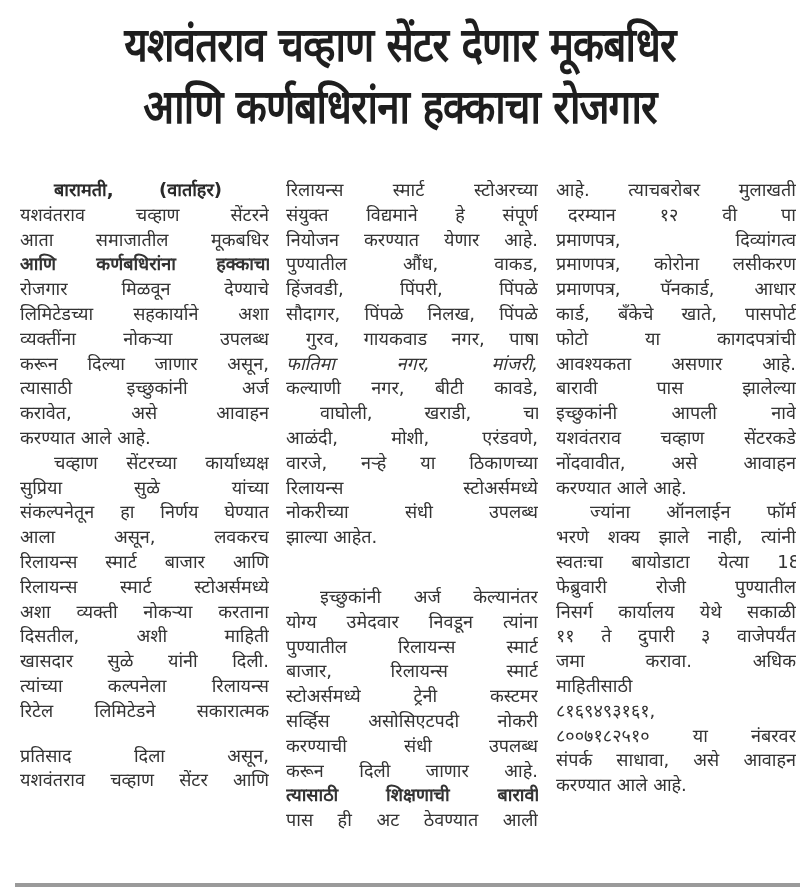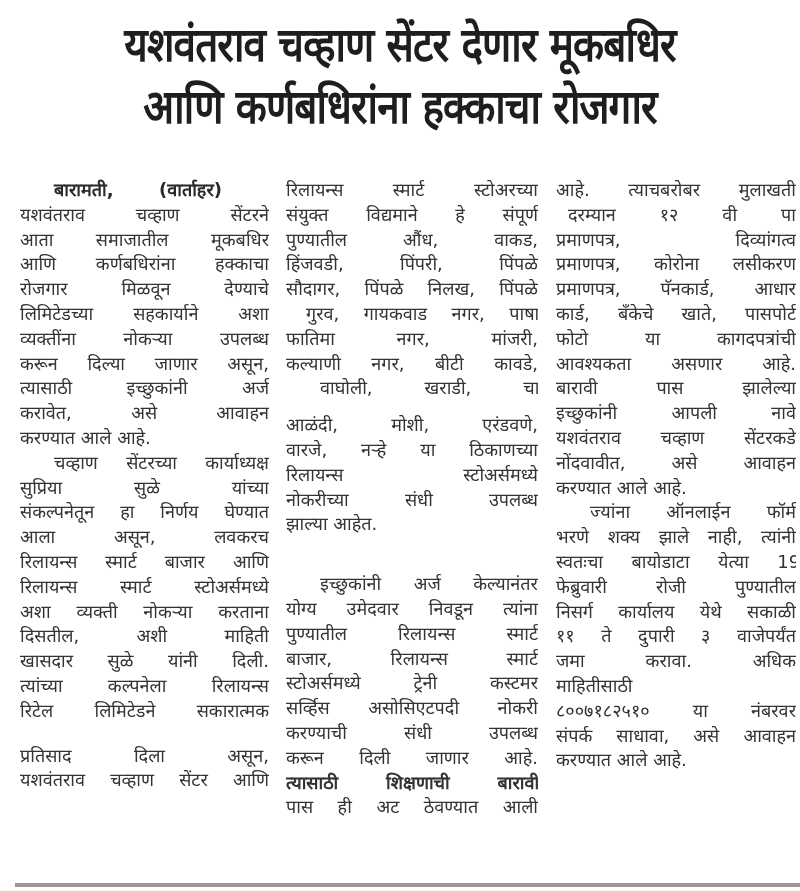--- a/index.html
+++ b/index.html
@@ -90,21 +90,21 @@
 </div>
 
 <div class="columns">
   <div class="col col-1">
     <span class="line indent" style="word-spacing: 39.2812px;">
       <span class="dateline">बारामती, (वार्ताहर) :</span>
     </span>
     <div>
         <span class="line" style="word-spacing: 45.0547px;">यशवंतराव चव्हाण सेंटरने</span>
         <span class="line" style="word-spacing: 36.7656px;">आता समाजातील मूकबधिर</span>
-        <span class="line" style="word-spacing: 34.0078px;">आणि कर्णबधिरांना हक्काचा</span>
+        <span class="line" style="word-spacing: 34.0078px; font-weight: bold;">आणि कर्णबधिरांना हक्काचा</span>
         <span class="line" style="word-spacing: 48.1328px;">रोजगार मिळवून देण्याचे</span>
         <span class="line" style="word-spacing: 34.1875px;">लिमिटेडच्या सहकार्याने अशा</span>
         <span class="line" style="word-spacing: 41.7891px;">व्यक्तींना नोकऱ्या उपलब्ध</span>
         <span class="line" style="word-spacing: 23.9323px;">करून दिल्या जाणार असून,</span>
         <span class="line" style="word-spacing: 48.4766px;">त्यासाठी इच्छुकांनी अर्ज</span>
         <span class="line" style="word-spacing: 53.5859px;">करावेत, असे आवाहन</span>
         <span class="line last">करण्यात आले आहे.</span>
         <span class="line indent" style="word-spacing: 22.5781px;">चव्हाण सेंटरच्या कार्याध्यक्ष</span>
         <span class="line" style="word-spacing: 66.1016px;">सुप्रिया सुळे यांच्या</span>
         <span class="line" style="word-spacing: 20.2604px;">संकल्पनेतून हा निर्णय घेण्यात</span>
@@ -117,28 +117,29 @@
         <span class="line" style="word-spacing: 39.5391px;">त्यांच्या कल्पनेला रिलायन्स</span>
         <span class="line" style="word-spacing: 35.4688px;">रिटेल लिमिटेडने सकारात्मक</span>
         <span class="line" style="word-spacing: 56.6406px; margin-top: 20px;">प्रतिसाद दिला असून,</span>
         <span class="line" style="word-spacing: 19.4375px;">यशवंतराव चव्हाण सेंटर आणि</span>
       </div>
   </div>
   <div class="col col-2">
     <div>
         <span class="line" style="word-spacing: 43.8359px;">रिलायन्स स्मार्ट स्टोअरच्या</span>
         <span class="line" style="word-spacing: 31.974px;">संयुक्त विद्यमाने हे संपूर्ण</span>
+        <span class="line" style="word-spacing: 19.1562px;">नियोजन करण्यात येणार आहे.</span>
         <span class="line" style="word-spacing: 50.2578px;">पुण्यातील औंध, वाकड,</span>
         <span class="line" style="word-spacing: 50.6562px;">हिंजवडी, पिंपरी, पिंपळे</span>
         <span class="line" style="word-spacing: 18.5573px;">सौदागर, पिंपळे निलख, पिंपळे</span>
         <span class="line" style="word-spacing: 18.7812px; margin-left: 20px;">गुरव, गायकवाड नगर, पाषाण,</span>
-        <span class="line" style="word-spacing: 55.9609px;">फातिमा नगर, मांजरी,</span>
+        <span class="line" style="word-spacing: 55.9609px; font-style: italic;">फातिमा नगर, मांजरी,</span>
         <span class="line" style="word-spacing: 24.7552px;">कल्याणी नगर, बीटी कावडे,</span>
         <span class="line" style="word-spacing: 46.2891px; margin-left: 34px;">वाघोली, खराडी, चाकण,</span>
-        <span class="line" style="word-spacing: 47.3984px; margin-top: 12px;">आळंदी, मोशी, एरंडवणे,</span>
+        <span class="line" style="word-spacing: 47.3984px;">आळंदी, मोशी, एरंडवणे,</span>
         <span class="line" style="word-spacing: 28.099px;">वारजे, नऱ्हे या ठिकाणच्या</span>
         <span class="line" style="word-spacing: 114.344px;">रिलायन्स स्टोअर्समध्ये</span>
         <span class="line" style="word-spacing: 50.4531px;">नोकरीच्या संधी उपलब्ध</span>
         <span class="line last">झाल्या आहेत.</span>
         <span class="line indent" style="word-spacing: 26.7266px; margin-top: 35px;">इच्छुकांनी अर्ज केल्यानंतर</span>
         <span class="line" style="word-spacing: 24.25px;">योग्य उमेदवार निवडून त्यांना</span>
         <span class="line" style="word-spacing: 45.375px;">पुण्यातील रिलायन्स स्मार्ट</span>
         <span class="line" style="word-spacing: 52.8594px;">बाजार, रिलायन्स स्मार्ट</span>
         <span class="line" style="word-spacing: 47.0859px;">स्टोअर्समध्ये ट्रेनी कस्टमर</span>
         <span class="line" style="word-spacing: 32.7031px;">सर्व्हिस असोसिएटपदी नोकरी</span>
@@ -158,26 +159,27 @@
         <span class="line" style="word-spacing: 22.3594px;">कार्ड, बँकेचे खाते, पासपोर्ट</span>
         <span class="line" style="word-spacing: 51.0391px;">फोटो या कागदपत्रांची</span>
         <span class="line" style="word-spacing: 34.3359px;">आवश्यकता असणार आहे.</span>
         <span class="line" style="word-spacing: 53.0312px;">बारावी पास झालेल्या</span>
         <span class="line" style="word-spacing: 48.5938px;">इच्छुकांनी आपली नावे</span>
         <span class="line" style="word-spacing: 33.8203px;">यशवंतराव चव्हाण सेंटरकडे</span>
         <span class="line" style="word-spacing: 40.2422px;">नोंदवावीत, असे आवाहन</span>
         <span class="line last">करण्यात आले आहे.</span>
         <span class="line indent" style="word-spacing: 30.5469px;">ज्यांना ऑनलाईन फॉर्म</span>
         <span class="line" style="word-spacing: 12.9297px;">भरणे शक्य झाले नाही, त्यांनी</span>
-        <span class="line" style="word-spacing: 22.7604px;">स्वतःचा बायोडाटा येत्या 19</span>
+        <span class="line" style="word-spacing: 22.7604px;">स्वतःचा बायोडाटा येत्या 18</span>
         <span class="line" style="word-spacing: 43.3281px;">फेब्रुवारी रोजी पुण्यातील</span>
         <span class="line" style="word-spacing: 19.5677px;">निसर्ग कार्यालय येथे सकाळी</span>
         <span class="line" style="word-spacing: 20.8359px;">११ ते दुपारी ३ वाजेपर्यंत</span>
         <span class="line" style="word-spacing: 55.1094px;">जमा करावा. अधिक</span>
         <span class="line last">माहितीसाठी</span>
+        <span class="line last">८१६९४९३१६१,</span>
         <span class="line" style="word-spacing: 37.4219px;">८००७१८२५१० या नंबरवर</span>
         <span class="line" style="word-spacing: 18.375px;">संपर्क साधावा, असे आवाहन</span>
         <span class="line last">करण्यात आले आहे.</span>
       </div>
   </div>
 </div>
 
 <div class="bottom-rule"></div>
 
 </body></html>

